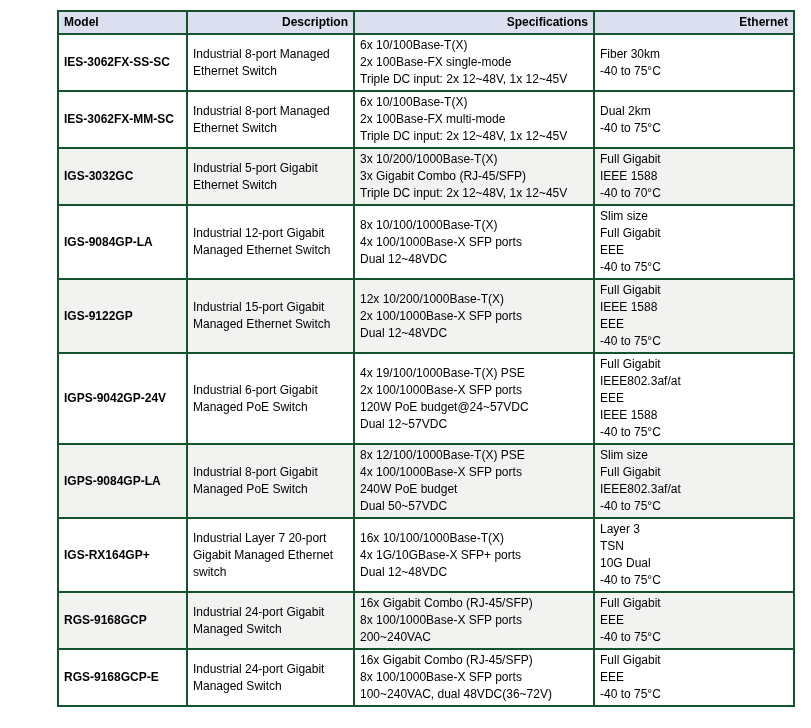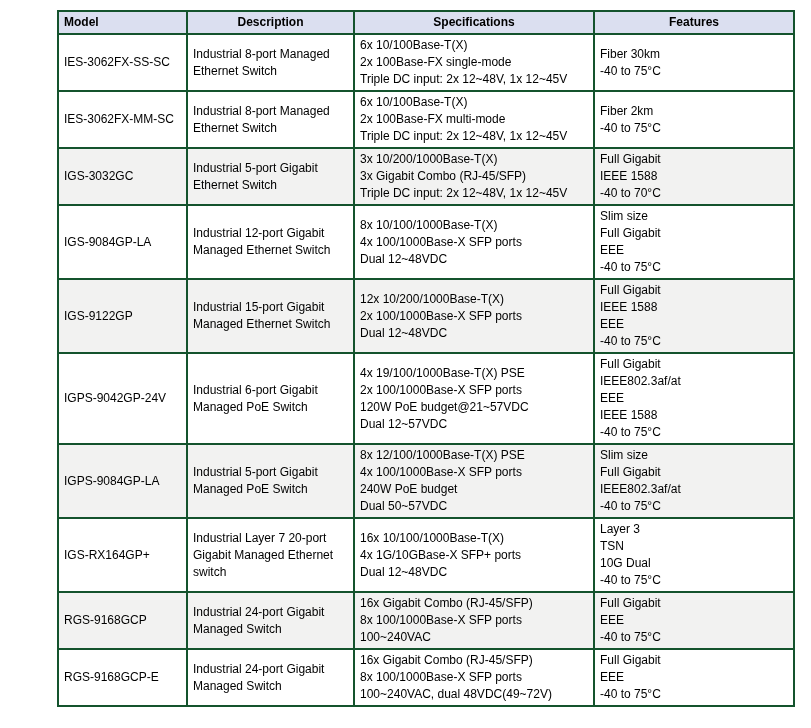--- a/index.html
+++ b/index.html
@@ -31,27 +31,27 @@
     border: 2px solid #14532d;
     font-size: 12px;
     line-height: 17px;
     padding: 2px 5px;
     vertical-align: middle;
     overflow: hidden;
   }
   .spec-table th {
     background: #dbdff0;
     font-weight: bold;
-    text-align: center;
+    text-align: right;
     height: 19px;
     padding: 1px 5px;
   }
   .spec-table th.align-left { text-align: left; }
   .spec-table td.model-cell {
-    font-weight: normal;
+    font-weight: bold;
     white-space: nowrap;
   }
   .spec-table tr.shaded td { background: #f2f2f1; }
   .cell-line { white-space: nowrap; }
 </style>
 </head>
 <body>
 
 <div class="table-wrap">
   <table class="spec-table">
@@ -59,21 +59,21 @@
       <col class="c-model">
         <col class="c-desc">
         <col class="c-spec">
         <col class="c-feat">
     </colgroup>
     <thead>
       <tr>
         <th class="align-left">Model</th>
         <th>Description</th>
         <th>Specifications</th>
-        <th>Features</th>
+        <th>Ethernet</th>
       </tr>
     </thead>
     <tbody>
         <tr>
           <td class="model-cell">IES-3062FX-SS-SC</td>
           <td>Industrial 8-port Managed Ethernet Switch</td>
           <td>
             <div class="cell-line">6x 10/100Base-T(X)</div>
             <div class="cell-line">2x 100Base-FX single-mode</div>
             <div class="cell-line">Triple DC input: 2x 12~48V, 1x 12~45V</div>
@@ -85,21 +85,21 @@
         </tr>
         <tr>
           <td class="model-cell">IES-3062FX-MM-SC</td>
           <td>Industrial 8-port Managed Ethernet Switch</td>
           <td>
             <div class="cell-line">6x 10/100Base-T(X)</div>
             <div class="cell-line">2x 100Base-FX multi-mode</div>
             <div class="cell-line">Triple DC input: 2x 12~48V, 1x 12~45V</div>
           </td>
           <td>
-            <div class="cell-line">Fiber 2km</div>
+            <div class="cell-line">Dual 2km</div>
             <div class="cell-line">-40 to 75°C</div>
           </td>
         </tr>
         <tr class="shaded">
           <td class="model-cell">IGS-3032GC</td>
           <td>Industrial 5-port Gigabit Ethernet Switch</td>
           <td>
             <div class="cell-line">3x 10/200/1000Base-T(X)</div>
             <div class="cell-line">3x Gigabit Combo (RJ-45/SFP)</div>
             <div class="cell-line">Triple DC input: 2x 12~48V, 1x 12~45V</div>
@@ -139,34 +139,34 @@
             <div class="cell-line">EEE</div>
             <div class="cell-line">-40 to 75°C</div>
           </td>
         </tr>
         <tr>
           <td class="model-cell">IGPS-9042GP-24V</td>
           <td>Industrial 6-port Gigabit Managed PoE Switch</td>
           <td>
             <div class="cell-line">4x 19/100/1000Base-T(X) PSE</div>
             <div class="cell-line">2x 100/1000Base-X SFP ports</div>
-            <div class="cell-line">120W PoE budget@21~57VDC</div>
+            <div class="cell-line">120W PoE budget@24~57VDC</div>
             <div class="cell-line">Dual 12~57VDC</div>
           </td>
           <td>
             <div class="cell-line">Full Gigabit</div>
             <div class="cell-line">IEEE802.3af/at</div>
             <div class="cell-line">EEE</div>
             <div class="cell-line">IEEE 1588</div>
             <div class="cell-line">-40 to 75°C</div>
           </td>
         </tr>
         <tr class="shaded">
           <td class="model-cell">IGPS-9084GP-LA</td>
-          <td>Industrial 5-port Gigabit Managed PoE Switch</td>
+          <td>Industrial 8-port Gigabit Managed PoE Switch</td>
           <td>
             <div class="cell-line">8x 12/100/1000Base-T(X) PSE</div>
             <div class="cell-line">4x 100/1000Base-X SFP ports</div>
             <div class="cell-line">240W PoE budget</div>
             <div class="cell-line">Dual 50~57VDC</div>
           </td>
           <td>
             <div class="cell-line">Slim size</div>
             <div class="cell-line">Full Gigabit</div>
             <div class="cell-line">IEEE802.3af/at</div>
@@ -187,35 +187,35 @@
             <div class="cell-line">10G Dual</div>
             <div class="cell-line">-40 to 75°C</div>
           </td>
         </tr>
         <tr class="shaded">
           <td class="model-cell">RGS-9168GCP</td>
           <td>Industrial 24-port Gigabit Managed Switch</td>
           <td>
             <div class="cell-line">16x Gigabit Combo (RJ-45/SFP)</div>
             <div class="cell-line">8x 100/1000Base-X SFP ports</div>
-            <div class="cell-line">100~240VAC</div>
+            <div class="cell-line">200~240VAC</div>
           </td>
           <td>
             <div class="cell-line">Full Gigabit</div>
             <div class="cell-line">EEE</div>
             <div class="cell-line">-40 to 75°C</div>
           </td>
         </tr>
         <tr>
           <td class="model-cell">RGS-9168GCP-E</td>
           <td>Industrial 24-port Gigabit Managed Switch</td>
           <td>
             <div class="cell-line">16x Gigabit Combo (RJ-45/SFP)</div>
             <div class="cell-line">8x 100/1000Base-X SFP ports</div>
-            <div class="cell-line">100~240VAC, dual 48VDC(49~72V)</div>
+            <div class="cell-line">100~240VAC, dual 48VDC(36~72V)</div>
           </td>
           <td>
             <div class="cell-line">Full Gigabit</div>
             <div class="cell-line">EEE</div>
             <div class="cell-line">-40 to 75°C</div>
           </td>
         </tr>
       </tbody>
   </table>
 </div>

